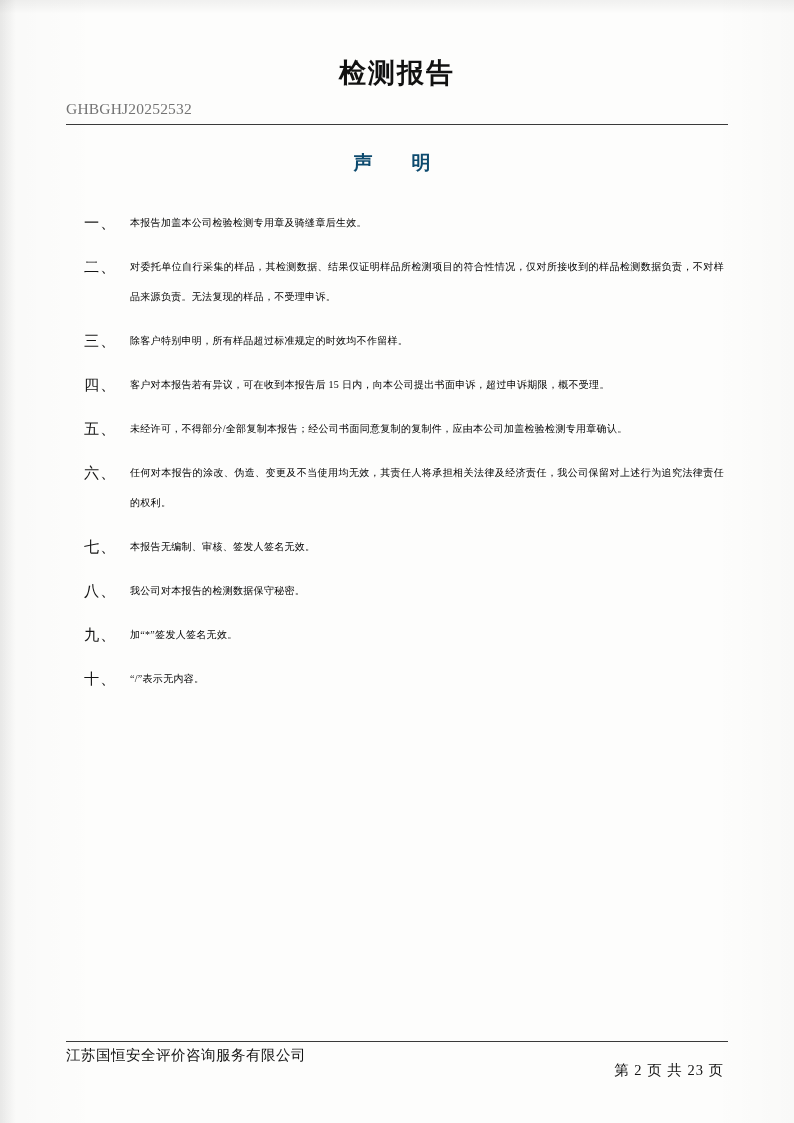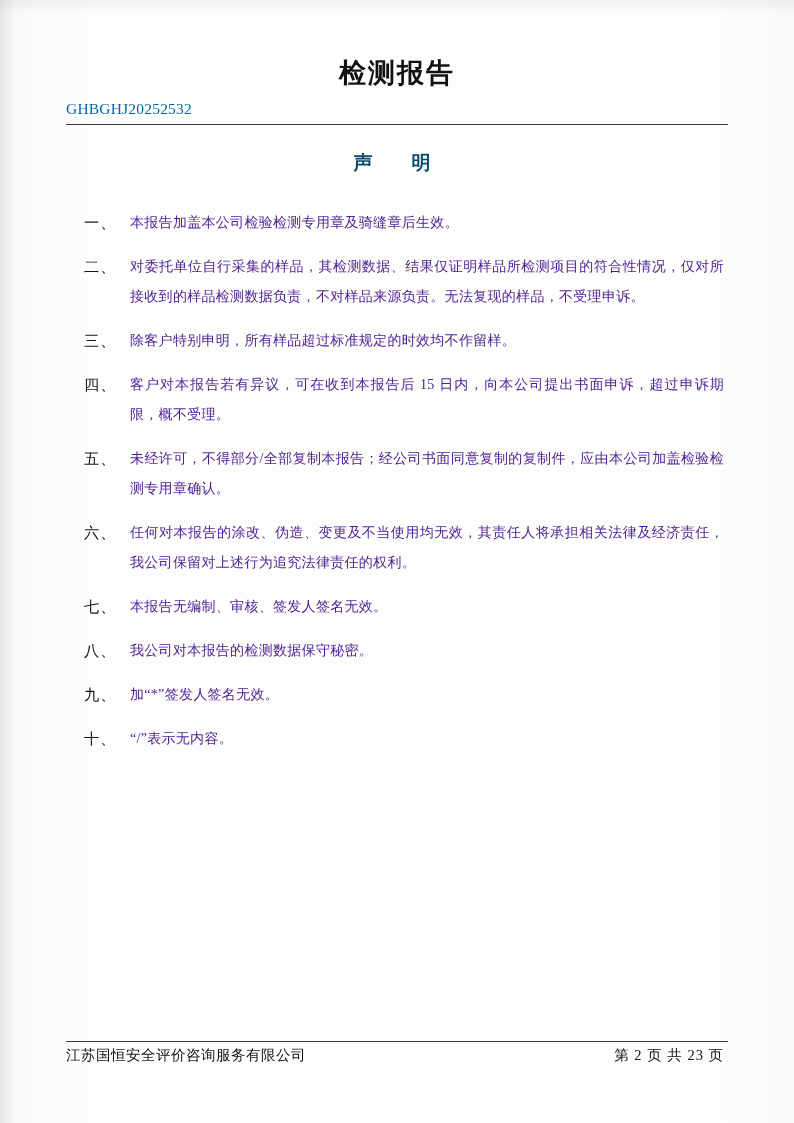--- a/index.html
+++ b/index.html
@@ -43,21 +43,21 @@
     letter-spacing: 2px;
     font-family: "DejaVu Serif", "Liberation Serif", serif;
     color: #111;
   }
   .report-no {
     position: absolute;
     top: 100px;
     left: 66px;
     font-size: 15.5px;
     font-family: "Liberation Serif", serif;
-    color: #0369a1;
+    color: #737373;
     letter-spacing: 0.2px;
   }
   .rule-top {
     position: absolute;
     top: 124px;
     left: 66px;
     width: 662px;
     height: 0;
     border-top: 1px solid #3a3a3a;
   }
@@ -87,23 +87,23 @@
   .clause-num {
     width: 46px;
     flex: 0 0 46px;
     font-size: 15.2px;
     line-height: 30px;
     color: #141414;
     letter-spacing: 1px;
   }
   .clause-text {
     flex: 1 1 auto;
-    font-size: 14px;
+    font-size: 10px;
     line-height: 30px;
-    color: #4c1d95;
+    color: #000000;
     text-align: justify;
     letter-spacing: 0.3px;
   }
   .footer-block {
     position: absolute;
     left: 66px;
     top: 935px;
     width: 662px;
   }
   .footer-line {
@@ -130,20 +130,21 @@
     align-items: flex-start;
     font-size: 14.5px;
     color: #141414;
   }
   .footer-company {
     letter-spacing: 0.5px;
   }
   .footer-page {
     letter-spacing: 1px;
     padding-right: 4px;
+    margin-top: 15px;
   }
   .edge-shadow-left {
     position: absolute;
     left: 0; top: 0;
     width: 16px; height: 1123px;
     background: linear-gradient(90deg, rgba(0,0,0,0.07), rgba(0,0,0,0));
     pointer-events: none;
   }
   .edge-shadow-top {
     position: absolute;

